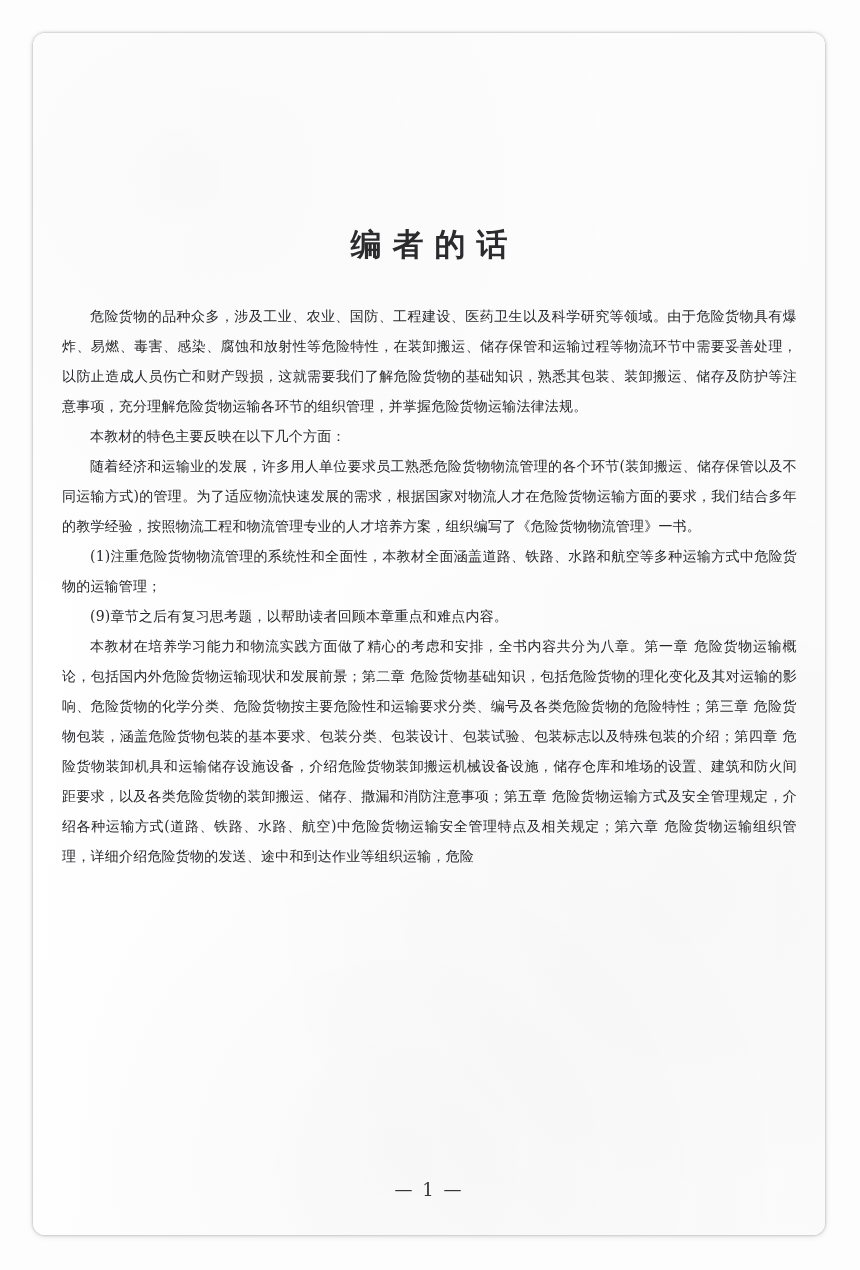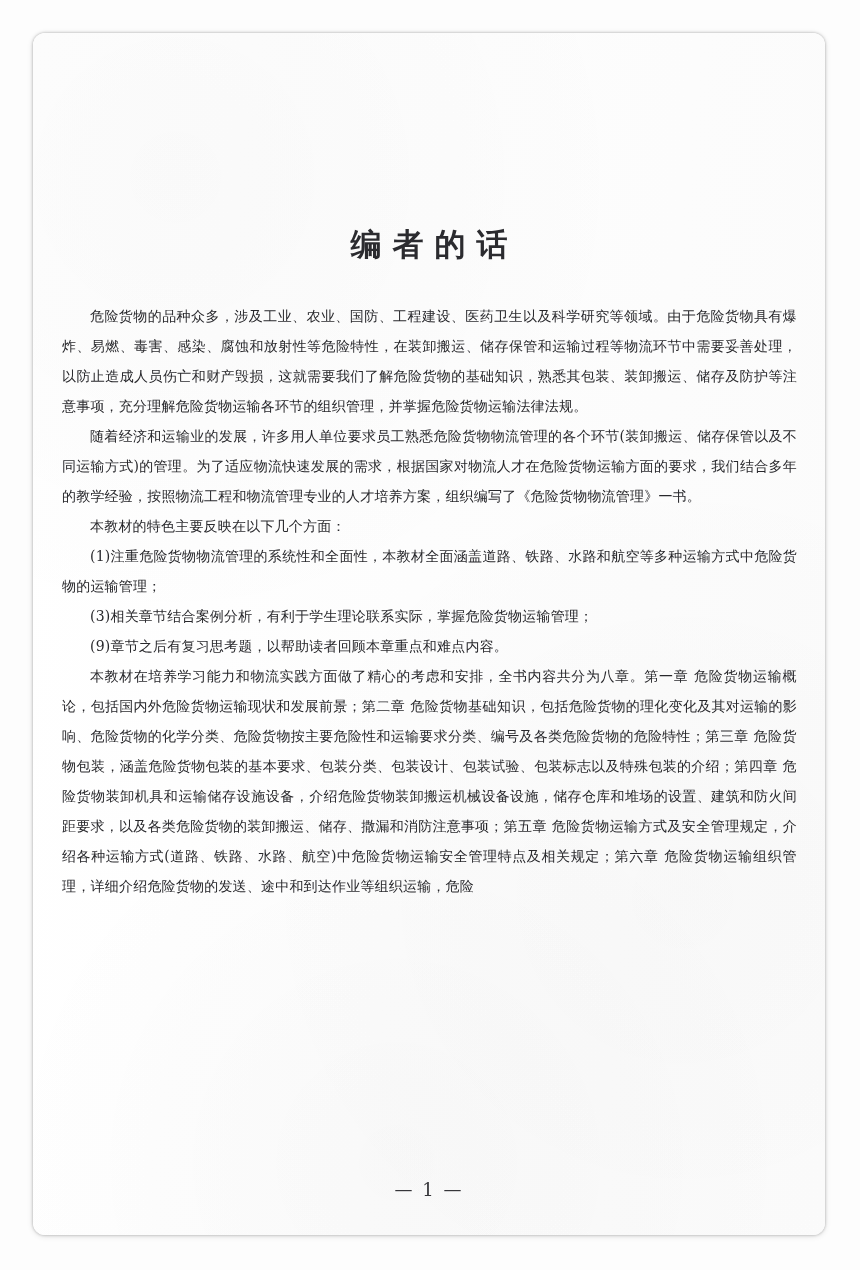--- a/index.html
+++ b/index.html
@@ -119,24 +119,23 @@
 
   <div id="page-sheet">
     <div id="paper-texture"></div>
 
     <div id="page-content">
 
       <h1 id="doc-title">编者的话</h1>
 
       <div id="body-text">
         <p>危险货物的品种众多，涉及工业、农业、国防、工程建设、医药卫生以及科学研究等领域。由于危险货物具有爆炸、易燃、毒害、感染、腐蚀和放射性等危险特性，在装卸搬运、储存保管和运输过程等物流环节中需要妥善处理，以防止造成人员伤亡和财产毁损，这就需要我们了解危险货物的基础知识，熟悉其包装、装卸搬运、储存及防护等注意事项，充分理解危险货物运输各环节的组织管理，并掌握危险货物运输法律法规。</p>
+        <p>本教材的特色主要反映在以下几个方面：</p>
         <p>随着经济和运输业的发展，许多用人单位要求员工熟悉危险货物物流管理的各个环节(装卸搬运、储存保管以及不同运输方式)的管理。为了适应物流快速发展的需求，根据国家对物流人才在危险货物运输方面的要求，我们结合多年的教学经验，按照物流工程和物流管理专业的人才培养方案，组织编写了《危险货物物流管理》一书。</p>
-        <p>本教材的特色主要反映在以下几个方面：</p>
         <p>(1)注重危险货物物流管理的系统性和全面性，本教材全面涵盖道路、铁路、水路和航空等多种运输方式中危险货物的运输管理；</p>
-        <p>(3)相关章节结合案例分析，有利于学生理论联系实际，掌握危险货物运输管理；</p>
         <p>(9)章节之后有复习思考题，以帮助读者回顾本章重点和难点内容。</p>
         <p id="final-paragraph"><span>本教材在培养学习能力和物流实践方面做了精心的考虑和安排，全书内容共分为八章。</span><span class="ch">第一章 危险货物运输概论</span><span>，包括国内外危险货物运输现状和发展前景；</span><span class="ch">第二章 危险货物基础知识</span><span>，包括危险货物的理化变化及其对运输的影响、危险货物的化学分类、危险货物按主要危险性和运输要求分类、编号及各类危险货物的危险特性；</span><span class="ch">第三章 危险货物包装</span><span>，涵盖危险货物包装的基本要求、包装分类、包装设计、包装试验、包装标志以及特殊包装的介绍；</span><span class="ch">第四章 危险货物装卸机具和运输储存设施设备</span><span>，介绍危险货物装卸搬运机械设备设施，储存仓库和堆场的设置、建筑和防火间距要求，以及各类危险货物的装卸搬运、储存、撒漏和消防注意事项；</span><span class="ch">第五章 危险货物运输方式及安全管理规定</span><span>，介绍各种运输方式(道路、铁路、水路、航空)中危险货物运输安全管理特点及相关规定；</span><span class="ch">第六章 危险货物运输组织管理</span><span>，详细介绍危险货物的发送、途中和到达作业等组织运输，危险</span></p>
       </div>
 
       <div id="page-number">— 1 —</div>
 
     </div>
   </div>
 
 </div>

